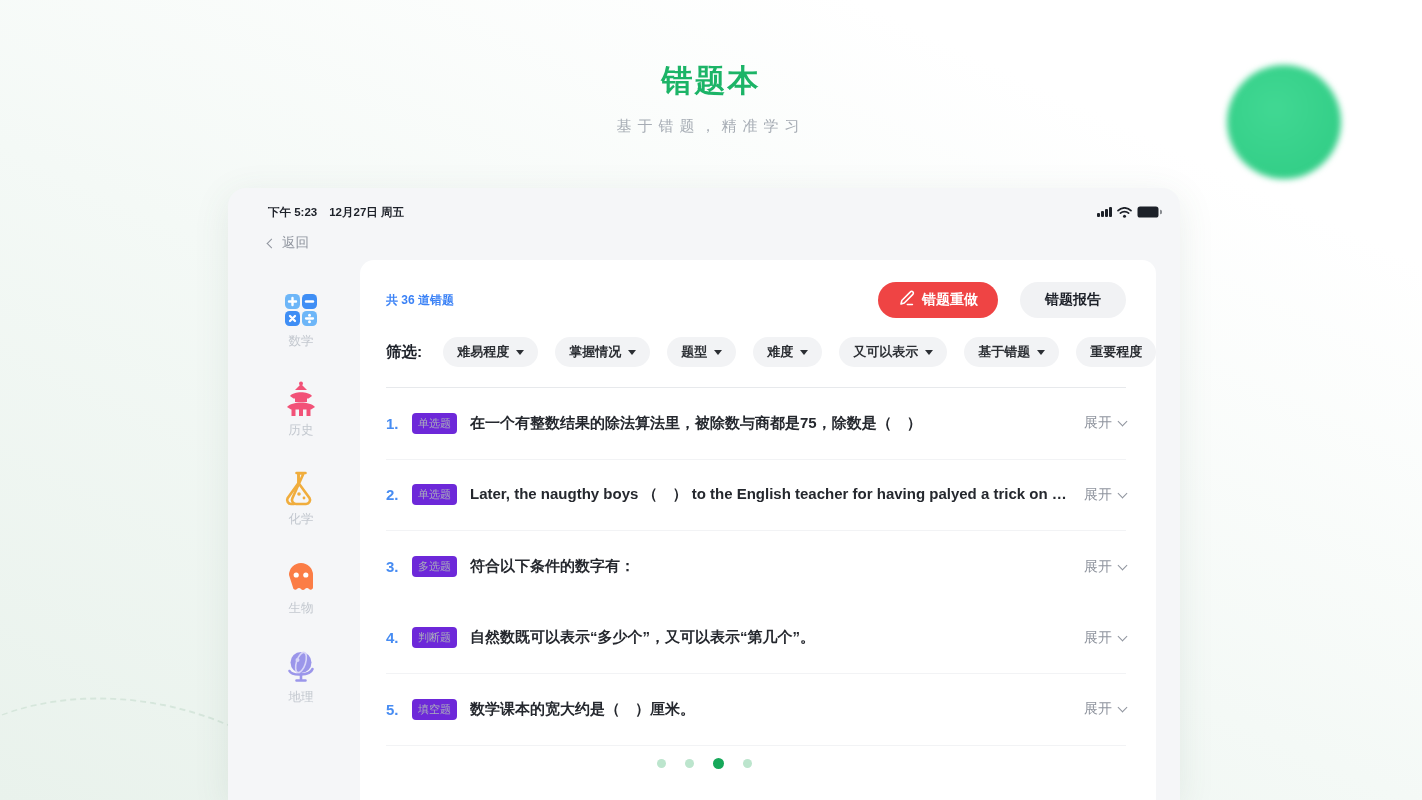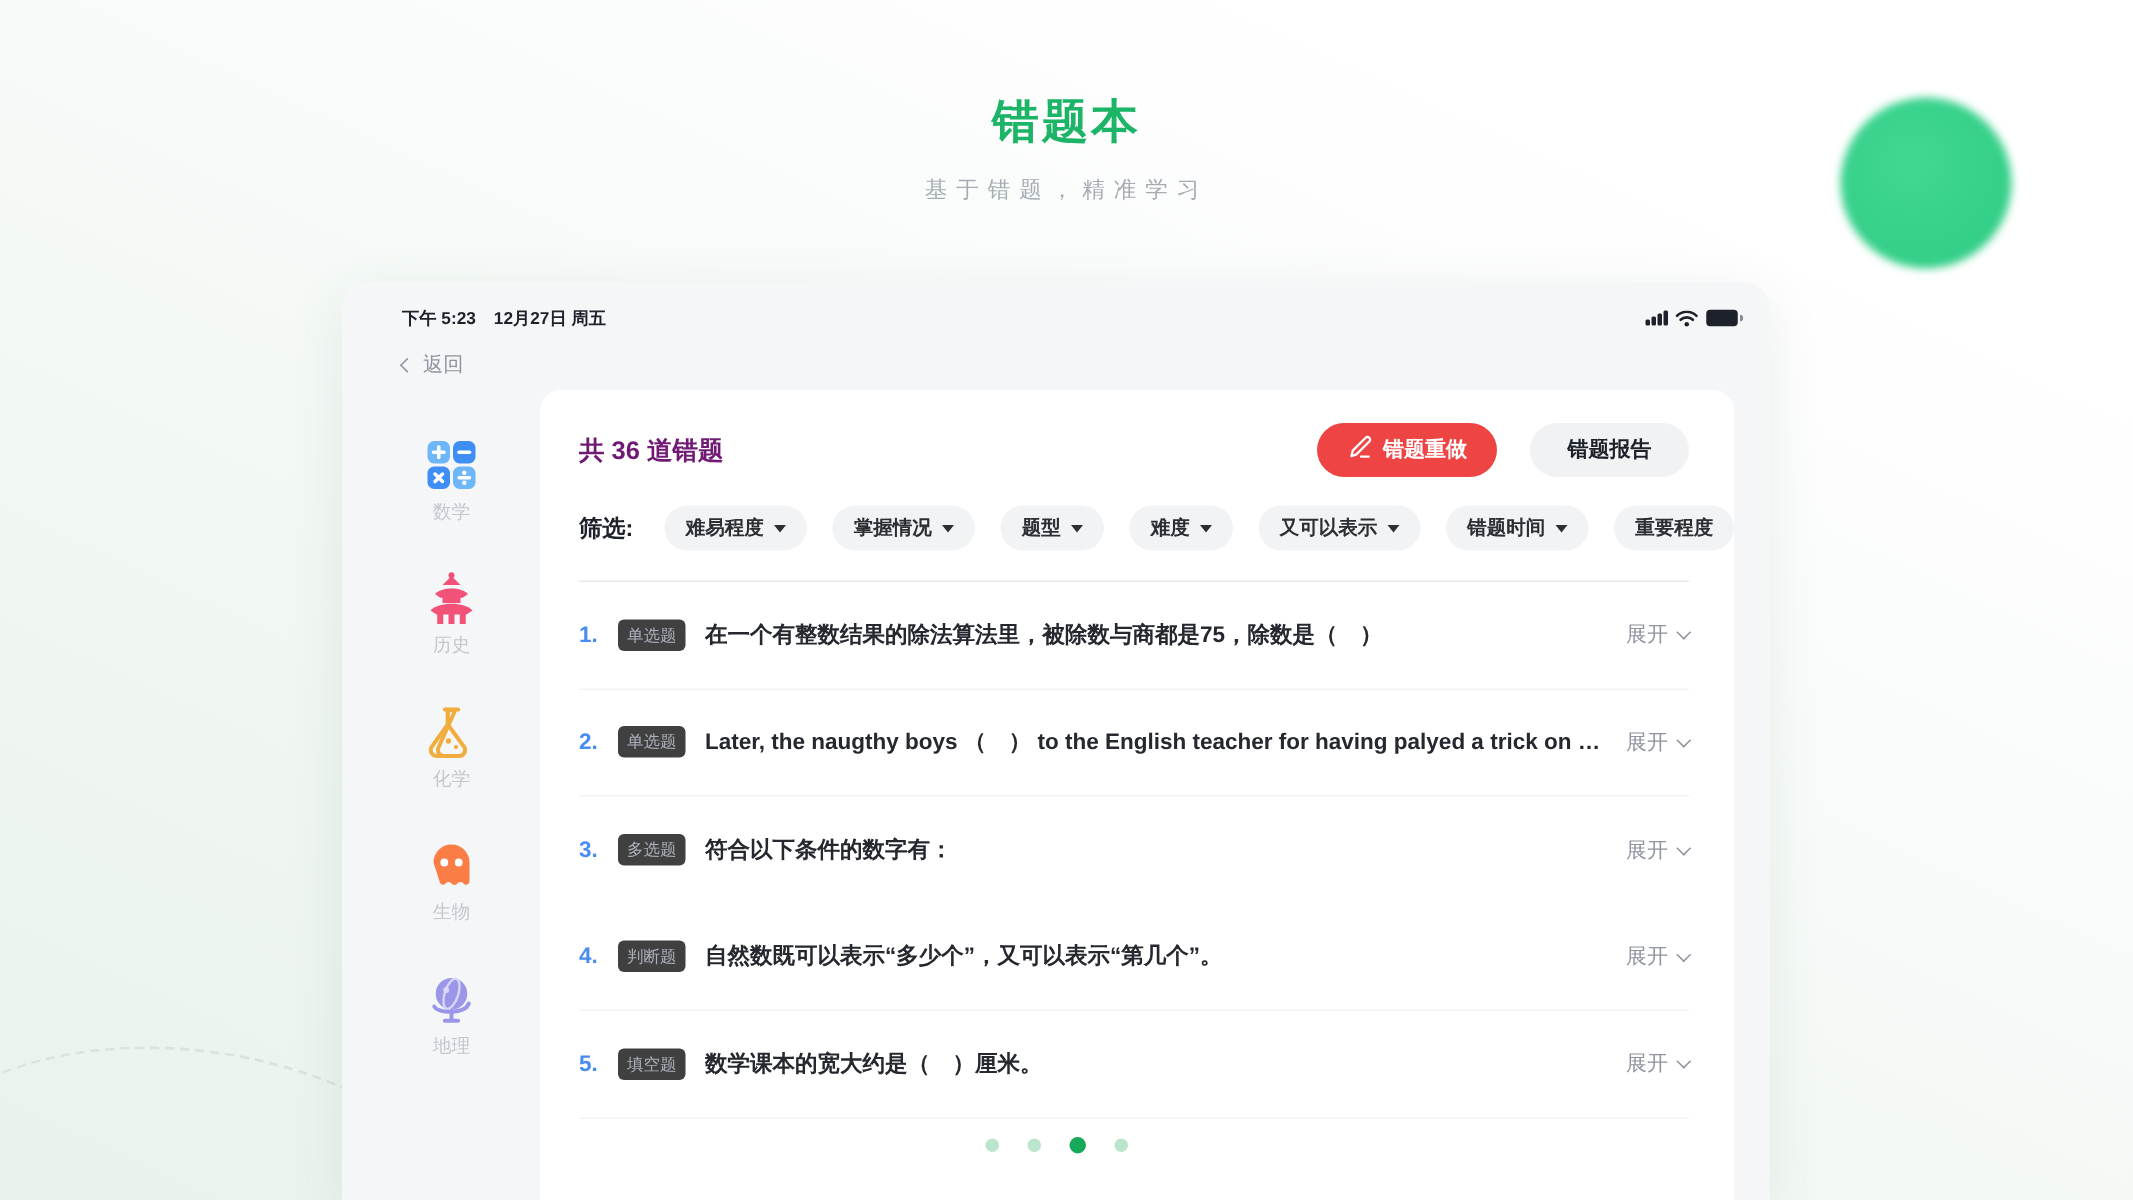--- a/index.html
+++ b/index.html
@@ -50,40 +50,40 @@
   .side-item.active { background:#ffffff; border-radius:14px; padding:12px 0 10px;
     box-shadow:0 2px 8px rgba(0,0,0,.04); margin-bottom:26px; }
   .side-item.active .lbl { color:#2b2e33; font-weight:bold; }
   .side-item:not(.active) { padding-top:6px; margin-bottom:23px; }
 
   
   .card { position:absolute; left:132px; top:72px; width:796px; height:560px;
     background:#ffffff; border-radius:14px; padding:22px 30px 0 26px; overflow:hidden; }
 
   .card-head { display:flex; align-items:center; justify-content:space-between; }
-  .count-title { font-size:17px; font-weight:bold; color:#701a75; }
+  .count-title { font-size:12px; font-weight:bold; color:#3b82f6; }
   .head-btns { display:flex; gap:22px; }
   .btn { height:36px; border-radius:18px; display:flex; align-items:center; gap:7px;
     font-size:14px; font-weight:bold; cursor:pointer; }
   .btn-redo { background:#ef4444; color:#ffffff; padding:0 20px; }
   .btn-report { background:#f1f2f4; color:#1d2129; padding:0 25px; }
 
   .filter-row { display:flex; align-items:center; gap:17px; margin-top:19px; white-space:nowrap; }
   .filter-label { font-size:15.5px; font-weight:bold; color:#1d2129; margin-right:4px; }
   .pill { height:30px; padding:0 14px; border-radius:15px; background:#f2f3f5;
     display:flex; align-items:center; gap:7px; font-size:13px; font-weight:bold; color:#2b2e33; cursor:pointer; }
   .pill .arrow { width:0; height:0; border-left:4.5px solid transparent; border-right:4.5px solid transparent;
     border-top:5.5px solid #2b2e33; }
 
   .top-divider { height:1px; background:#e7e9ec; margin-top:20px; }
 
   .q-row { display:flex; align-items:center; height:71.5px; border-bottom:1px solid #f2f3f5; cursor:pointer; }
   .q-row:nth-of-type(6) { border-bottom:none; }
   .q-num { width:26px; font-size:15px; font-weight:bold; color:#478cf2; flex:none; }
-  .q-tag { flex:none; background:#404040; color:#abb0ba; font-size:11px; padding:3px 6px;
+  .q-tag { flex:none; background:#6d28d9; color:#abb0ba; font-size:11px; padding:3px 6px;
     border-radius:4px; margin-right:13px; }
   .q-text { flex:1; font-size:15px; font-weight:600; color:#25282e; white-space:nowrap;
     overflow:hidden; text-overflow:ellipsis; padding-right:14px; }
   .q-expand { flex:none; display:flex; align-items:center; gap:7px; color:#8f949e; font-size:14px; }
   .chev-down { width:7px; height:7px; border-right:1.6px solid #8f949e; border-bottom:1.6px solid #8f949e;
     transform:rotate(45deg); margin-top:-3px; }
   .q-row.faded { opacity:.45; border-bottom:none; }
   .dots-spacer { height:37px; }
 
   
@@ -240,21 +240,21 @@
         </span>
         <span class="pill">
           <span>难度</span>
           <span class="arrow"></span>
         </span>
         <span class="pill">
           <span>又可以表示</span>
           <span class="arrow"></span>
         </span>
         <span class="pill">
-          <span>错题时间</span>
+          <span>基于错题</span>
           <span class="arrow"></span>
         </span>
         <span class="pill">
           <span>重要程度</span>
         </span>
       </div>
 
       <div class="top-divider"></div>
 
       <div class="q-row">

